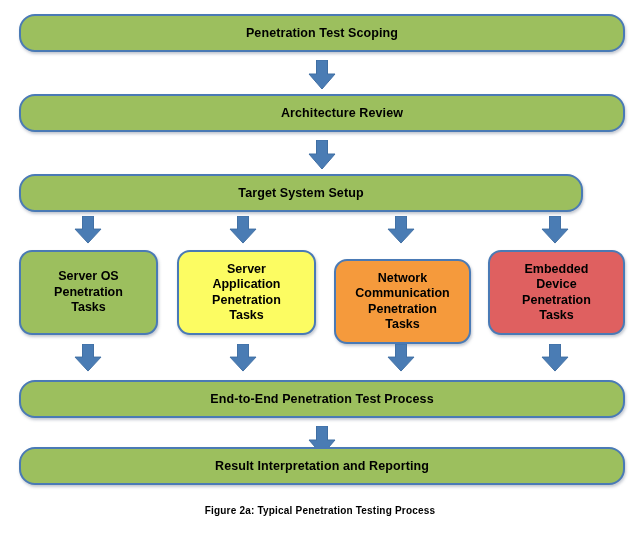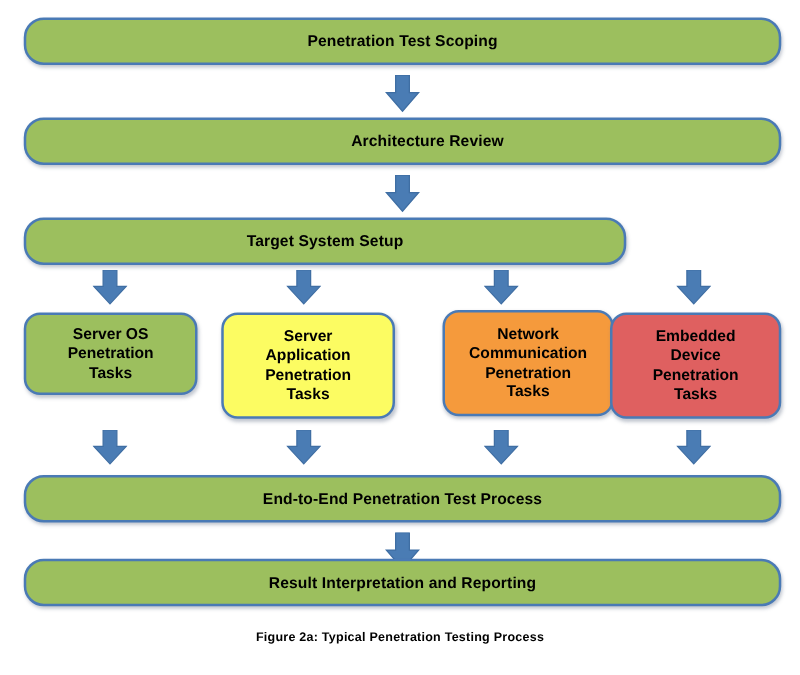--- a/index.html
+++ b/index.html
@@ -94,21 +94,21 @@
   <div class="node bar" style="left:19px; top:94px; width:606px; height:38px; background:#9cbf5e;padding-left:40px;">
     <span>Architecture Review</span>
   </div>
 
   <div class="arrow" style="left:308px; top:140px;">
     <svg viewBox="0 0 28 30" preserveAspectRatio="none">
       <polygon points="8.5,0 19.5,0 19.5,14 27,14 14,29 1,14 8.5,14" fill="#4a7cb4" stroke="#3f6ea3" stroke-width="1"></polygon>
     </svg>
   </div>
 
-  <div class="node bar" style="left:19px; top:174px; width:482px; height:38px; background:#9cbf5e;">
+  <div class="node bar" style="left:19px; top:174px; width:564px; height:38px; background:#9cbf5e;">
     <span>Target System Setup</span>
   </div>
 
   <div class="arrow" style="left:74px; top:216px; height:28px;">
     <svg viewBox="0 0 28 30" preserveAspectRatio="none">
       <polygon points="8.5,0 19.5,0 19.5,14 27,14 14,29 1,14 8.5,14" fill="#4a7cb4" stroke="#3f6ea3" stroke-width="1"></polygon>
     </svg>
   </div>
   <div class="arrow" style="left:229px; top:216px; height:28px;">
     <svg viewBox="0 0 28 30" preserveAspectRatio="none">
@@ -119,34 +119,34 @@
     <svg viewBox="0 0 28 30" preserveAspectRatio="none">
       <polygon points="8.5,0 19.5,0 19.5,14 27,14 14,29 1,14 8.5,14" fill="#4a7cb4" stroke="#3f6ea3" stroke-width="1"></polygon>
     </svg>
   </div>
   <div class="arrow" style="left:541px; top:216px; height:28px;">
     <svg viewBox="0 0 28 30" preserveAspectRatio="none">
       <polygon points="8.5,0 19.5,0 19.5,14 27,14 14,29 1,14 8.5,14" fill="#4a7cb4" stroke="#3f6ea3" stroke-width="1"></polygon>
     </svg>
   </div>
 
-  <div class="node task-box" style="left:19px; top:250px; width:139px; height:66px; background:#9cbf5e;">
+  <div class="node task-box" style="left:19px; top:250px; width:139px; height:85px; background:#9cbf5e;">
     <span class="label">Server OS
 Penetration
 Tasks</span>
   </div>
 
   <div class="node task-box" style="left:177px; top:250px; width:139px; height:85px; background:#fcfc62;">
     <span class="label">Server
 Application
 Penetration
 Tasks</span>
   </div>
 
-  <div class="node task-box" style="left:334px; top:248px; width:137px; height:85px; background:#f59a3c;margin-left:20px;">
+  <div class="node task-box" style="left:334px; top:259px; width:137px; height:85px; background:#f59a3c;">
     <span class="label">Network
 Communication
 Penetration
 Tasks</span>
   </div>
 
   <div class="node task-box" style="left:488px; top:250px; width:137px; height:85px; background:#df6060;">
     <span class="label">Embedded
 Device
 Penetration

